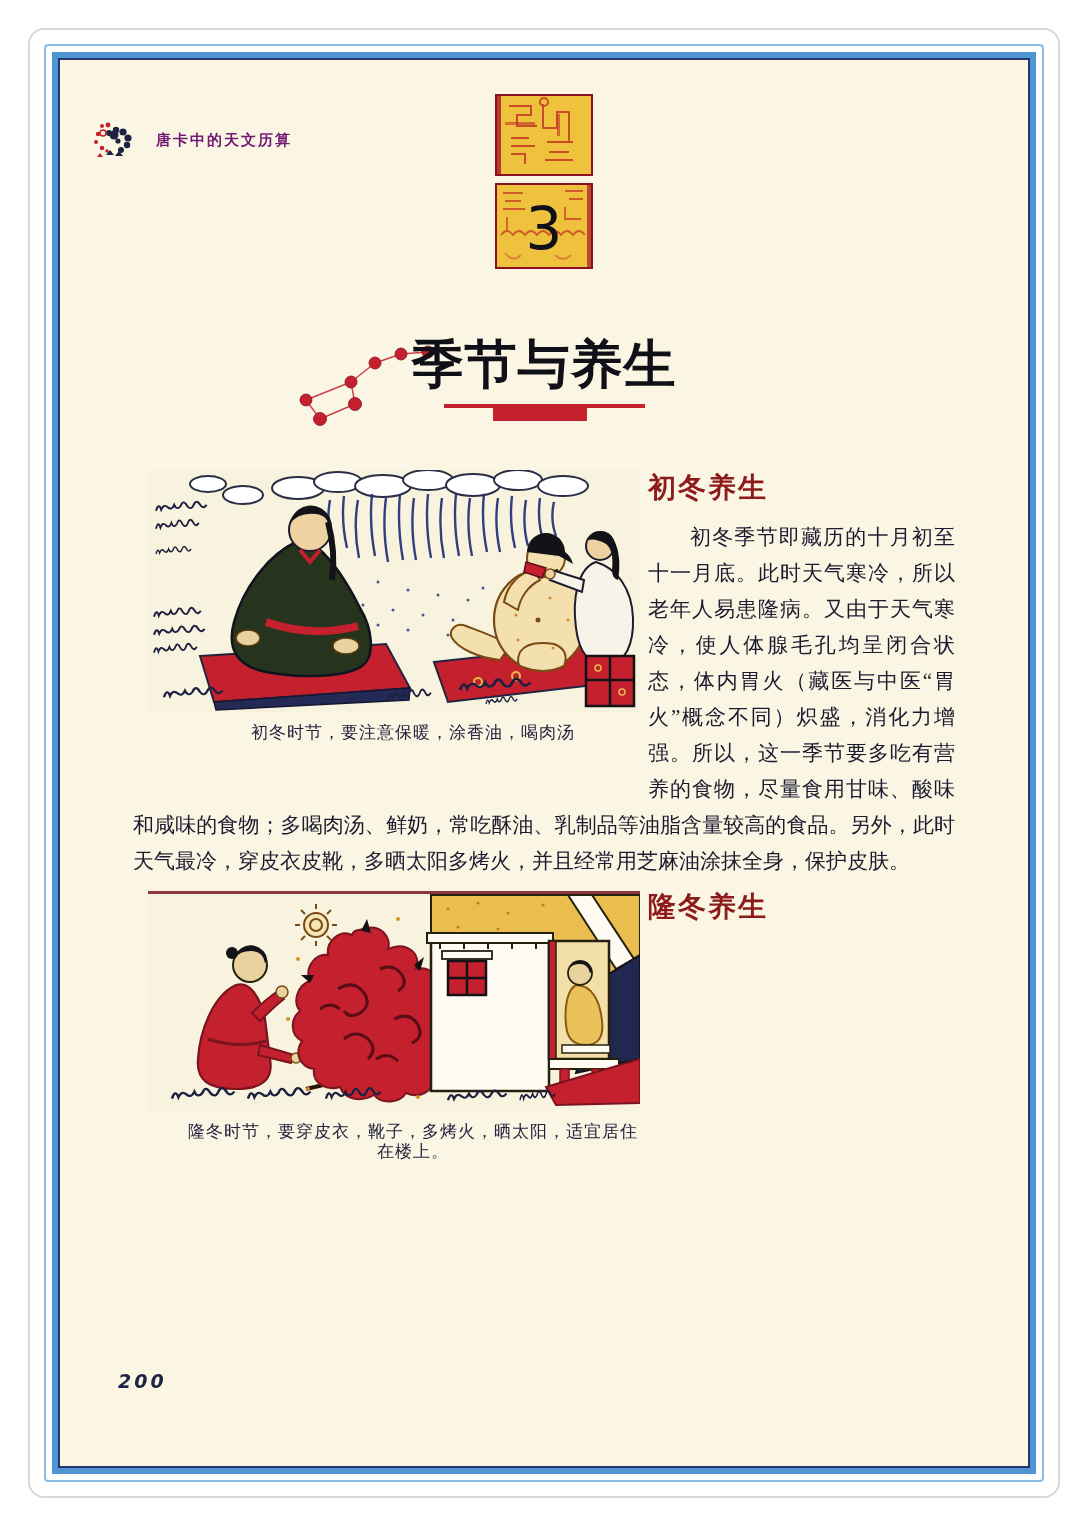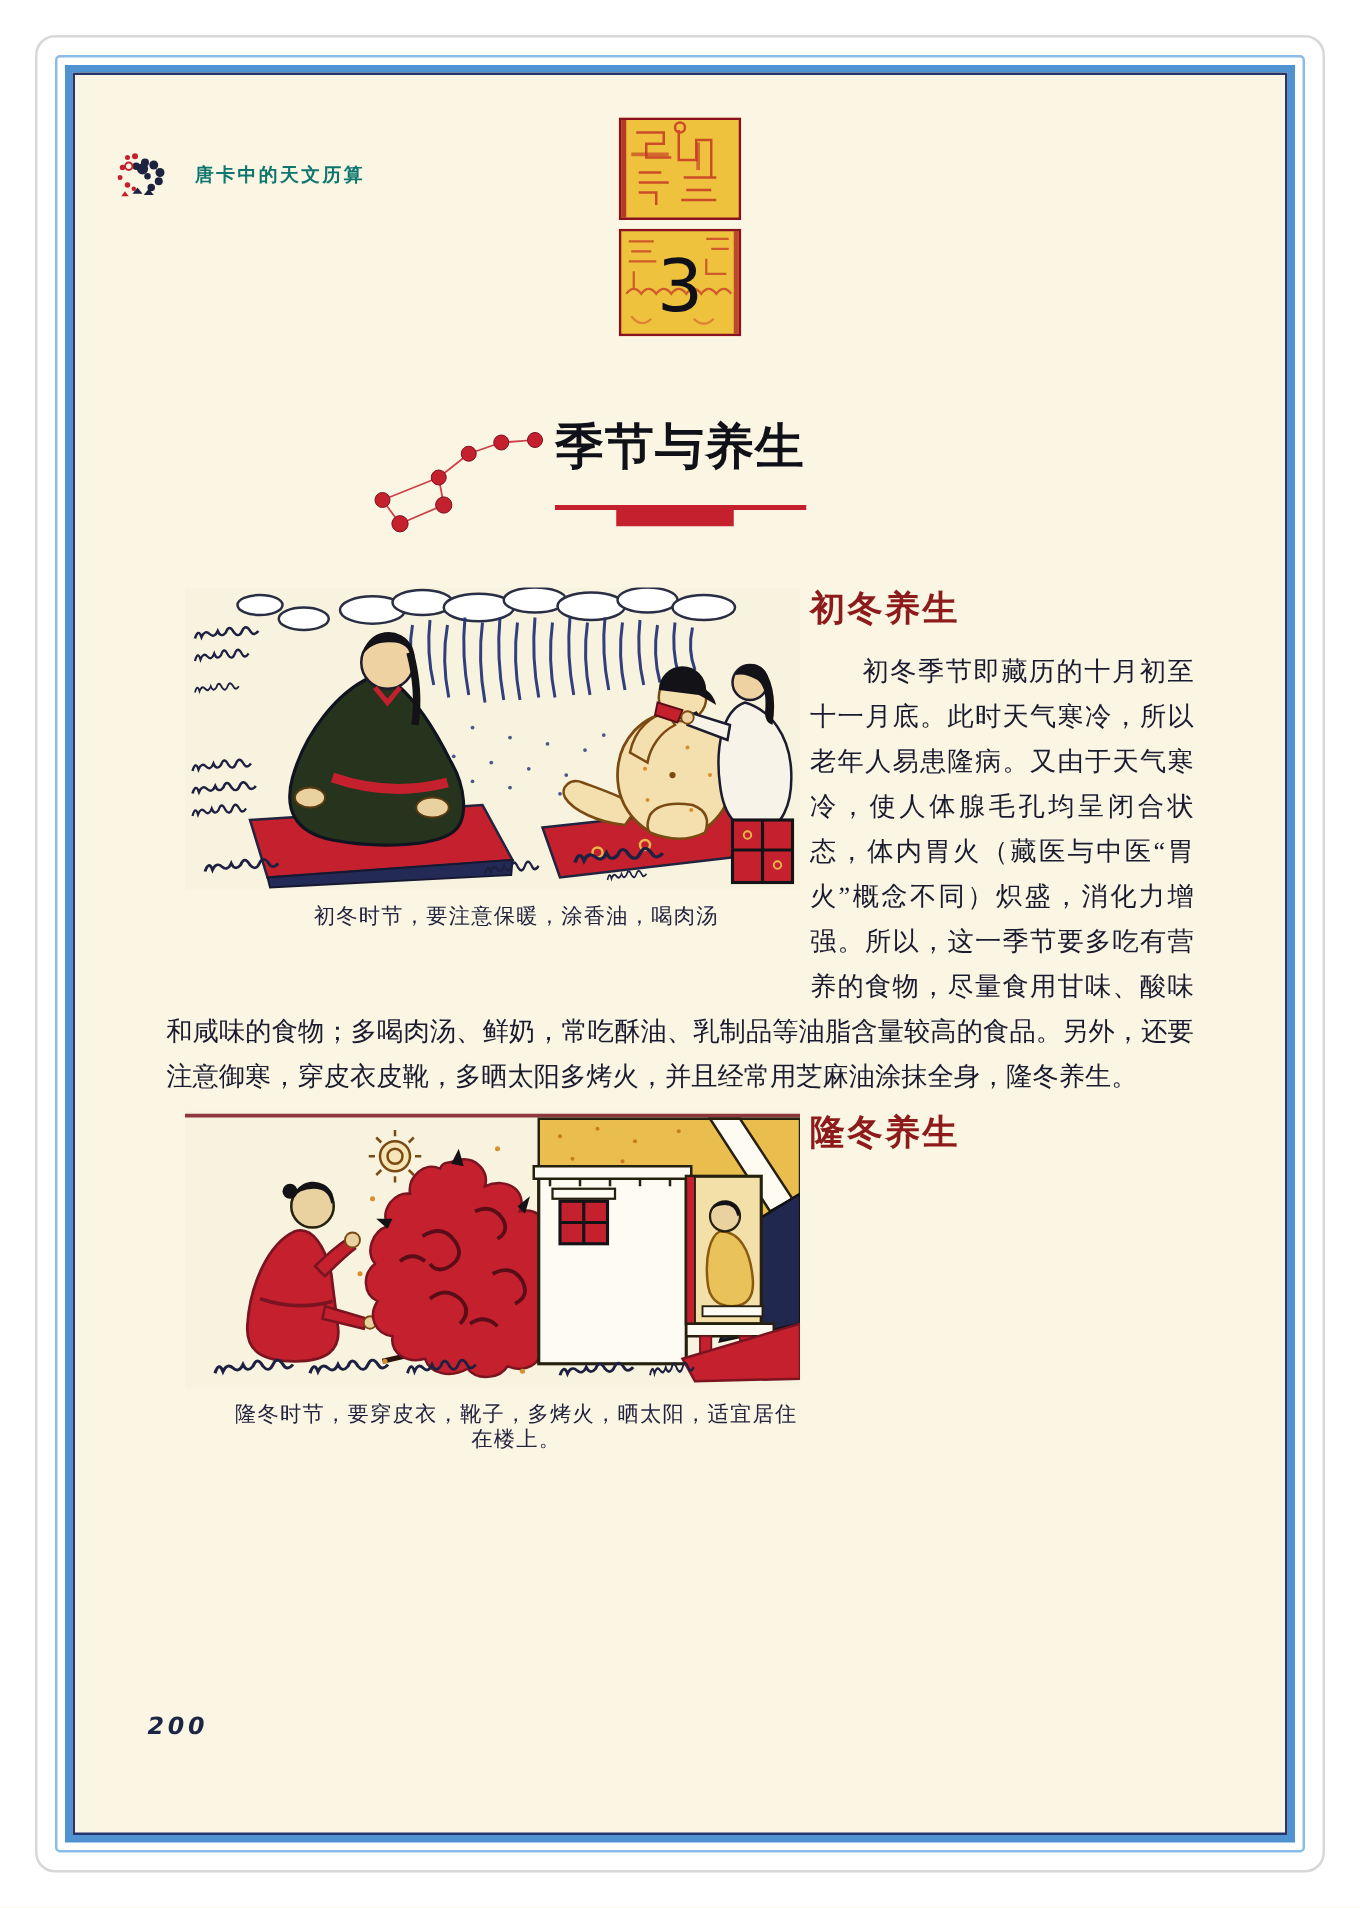--- a/index.html
+++ b/index.html
@@ -7,29 +7,29 @@
     width:1088px;height:1526px;position:relative;background:#ffffff;
     font-family:"Liberation Serif", serif;color:#1b1b30;overflow:hidden;
   }
   .card{position:absolute;inset:28px;background:#fff;border:2px solid #d8d8d8;border-radius:16px;}
   .b1{position:absolute;inset:14px;border:2px solid #8cbde8;border-radius:4px;}
   .b2{position:absolute;inset:6px;border:6px solid #4f93d3;}
   .b3{position:absolute;inset:0;border:2px solid #25356d;background:#faf6e3;}
   .content{position:absolute;inset:0;overflow:hidden;}
 
   .header{position:absolute;left:34px;top:60px;display:flex;align-items:center;gap:18px;}
-  .book-title{font-size:15px;font-weight:bold;letter-spacing:2px;color:#0f766e;}
+  .book-title{font-size:15px;font-weight:bold;letter-spacing:2px;color:#701a75;}
 
   .chapter{position:absolute;left:50%;transform:translateX(-50%);top:34px;width:98px;}
   .chapter svg{display:block;}
   .gold-gap{height:7px;}
 
   .constellation{position:absolute;left:238px;top:284px;}
   .page-title{position:absolute;left:0;top:270px;width:100%;margin:0;text-align:center;
-    font-size:39px;font-weight:bold;letter-spacing:1px;color:#101018;}
+    font-size:52px;font-weight:bold;letter-spacing:1px;color:#101018;}
   .title-bar{position:absolute;left:50%;margin-left:-100px;top:344px;width:201px;}
   .title-bar .thin{height:4px;background:#c5202e;}
   .title-bar .block{width:94px;height:13px;margin-left:49px;background:#c5202e;}
 
   .main{position:absolute;left:73px;top:400px;width:822px;}
   .intro{margin:0;font-size:21.5px;line-height:38px;text-align:justify;text-indent:2em;color:#1b1b30;}
 
   section{margin-top:6px;}
   section.sec2{margin-top:8px;}
   section::after{content:"";display:block;clear:both;}
@@ -242,21 +242,21 @@
               <circle cx="450" cy="198" r="3" fill="none" stroke="#e8b84a" stroke-width="1.5"></circle>
               <circle cx="474" cy="222" r="3" fill="none" stroke="#e8b84a" stroke-width="1.5"></circle>
               <use href="#tib1" transform="translate(16,222) scale(1.5,1.3)"></use>
               <use href="#tib1" transform="translate(240,224) scale(1.1,1.3)"></use>
               <use href="#tib1" transform="translate(312,214) scale(1.8,1.5)"></use>
               <use href="#tib1" transform="translate(338,230) scale(0.8,1)"></use>
             </svg>
             <figcaption>初冬时节，要注意保暖，涂香油，喝肉汤</figcaption>
           </figure>
           <h2>初冬养生</h2>
-          <p class="sec-body">初冬季节即藏历的十月初至十一月底。此时天气寒冷，所以老年人易患隆病。又由于天气寒冷，使人体腺毛孔均呈闭合状态，体内胃火（藏医与中医“胃火”概念不同）炽盛，消化力增强。所以，这一季节要多吃有营养的食物，尽量食用甘味、酸味和咸味的食物；多喝肉汤、鲜奶，常吃酥油、乳制品等油脂含量较高的食品。另外，还要注意御寒，穿皮衣皮靴，多晒太阳多烤火，并且经常用芝麻油涂抹全身，隆冬养生。</p>
+          <p class="sec-body">初冬季节即藏历的十月初至十一月底。此时天气寒冷，所以老年人易患隆病。又由于天气寒冷，使人体腺毛孔均呈闭合状态，体内胃火（藏医与中医“胃火”概念不同）炽盛，消化力增强。所以，这一季节要多吃有营养的食物，尽量食用甘味、酸味和咸味的食物；多喝肉汤、鲜奶，常吃酥油、乳制品等油脂含量较高的食品。另外，此时天气最冷，穿皮衣皮靴，多晒太阳多烤火，并且经常用芝麻油涂抹全身，保护皮肤。</p>
         </section>
 
         <section class="sec2">
           <figure class="fig2">
             <svg width="492" height="222" viewBox="0 0 492 222">
               <defs>
                 <path id="tib2" d="M0,4 q2,-7 4,-1 q2,-5 5,-2 q3,3 5,-2 q2,5 5,1 q2,-6 5,0 q3,4 5,-1 q2,-5 5,0 q2,4 5,0" stroke="#1d2040" stroke-width="1.6" fill="none"></path>
               </defs>
               <rect width="492" height="222" fill="#f8f3de"></rect>
               <rect x="0" y="2" width="492" height="3" fill="#7a1420" opacity="0.85"></rect>

